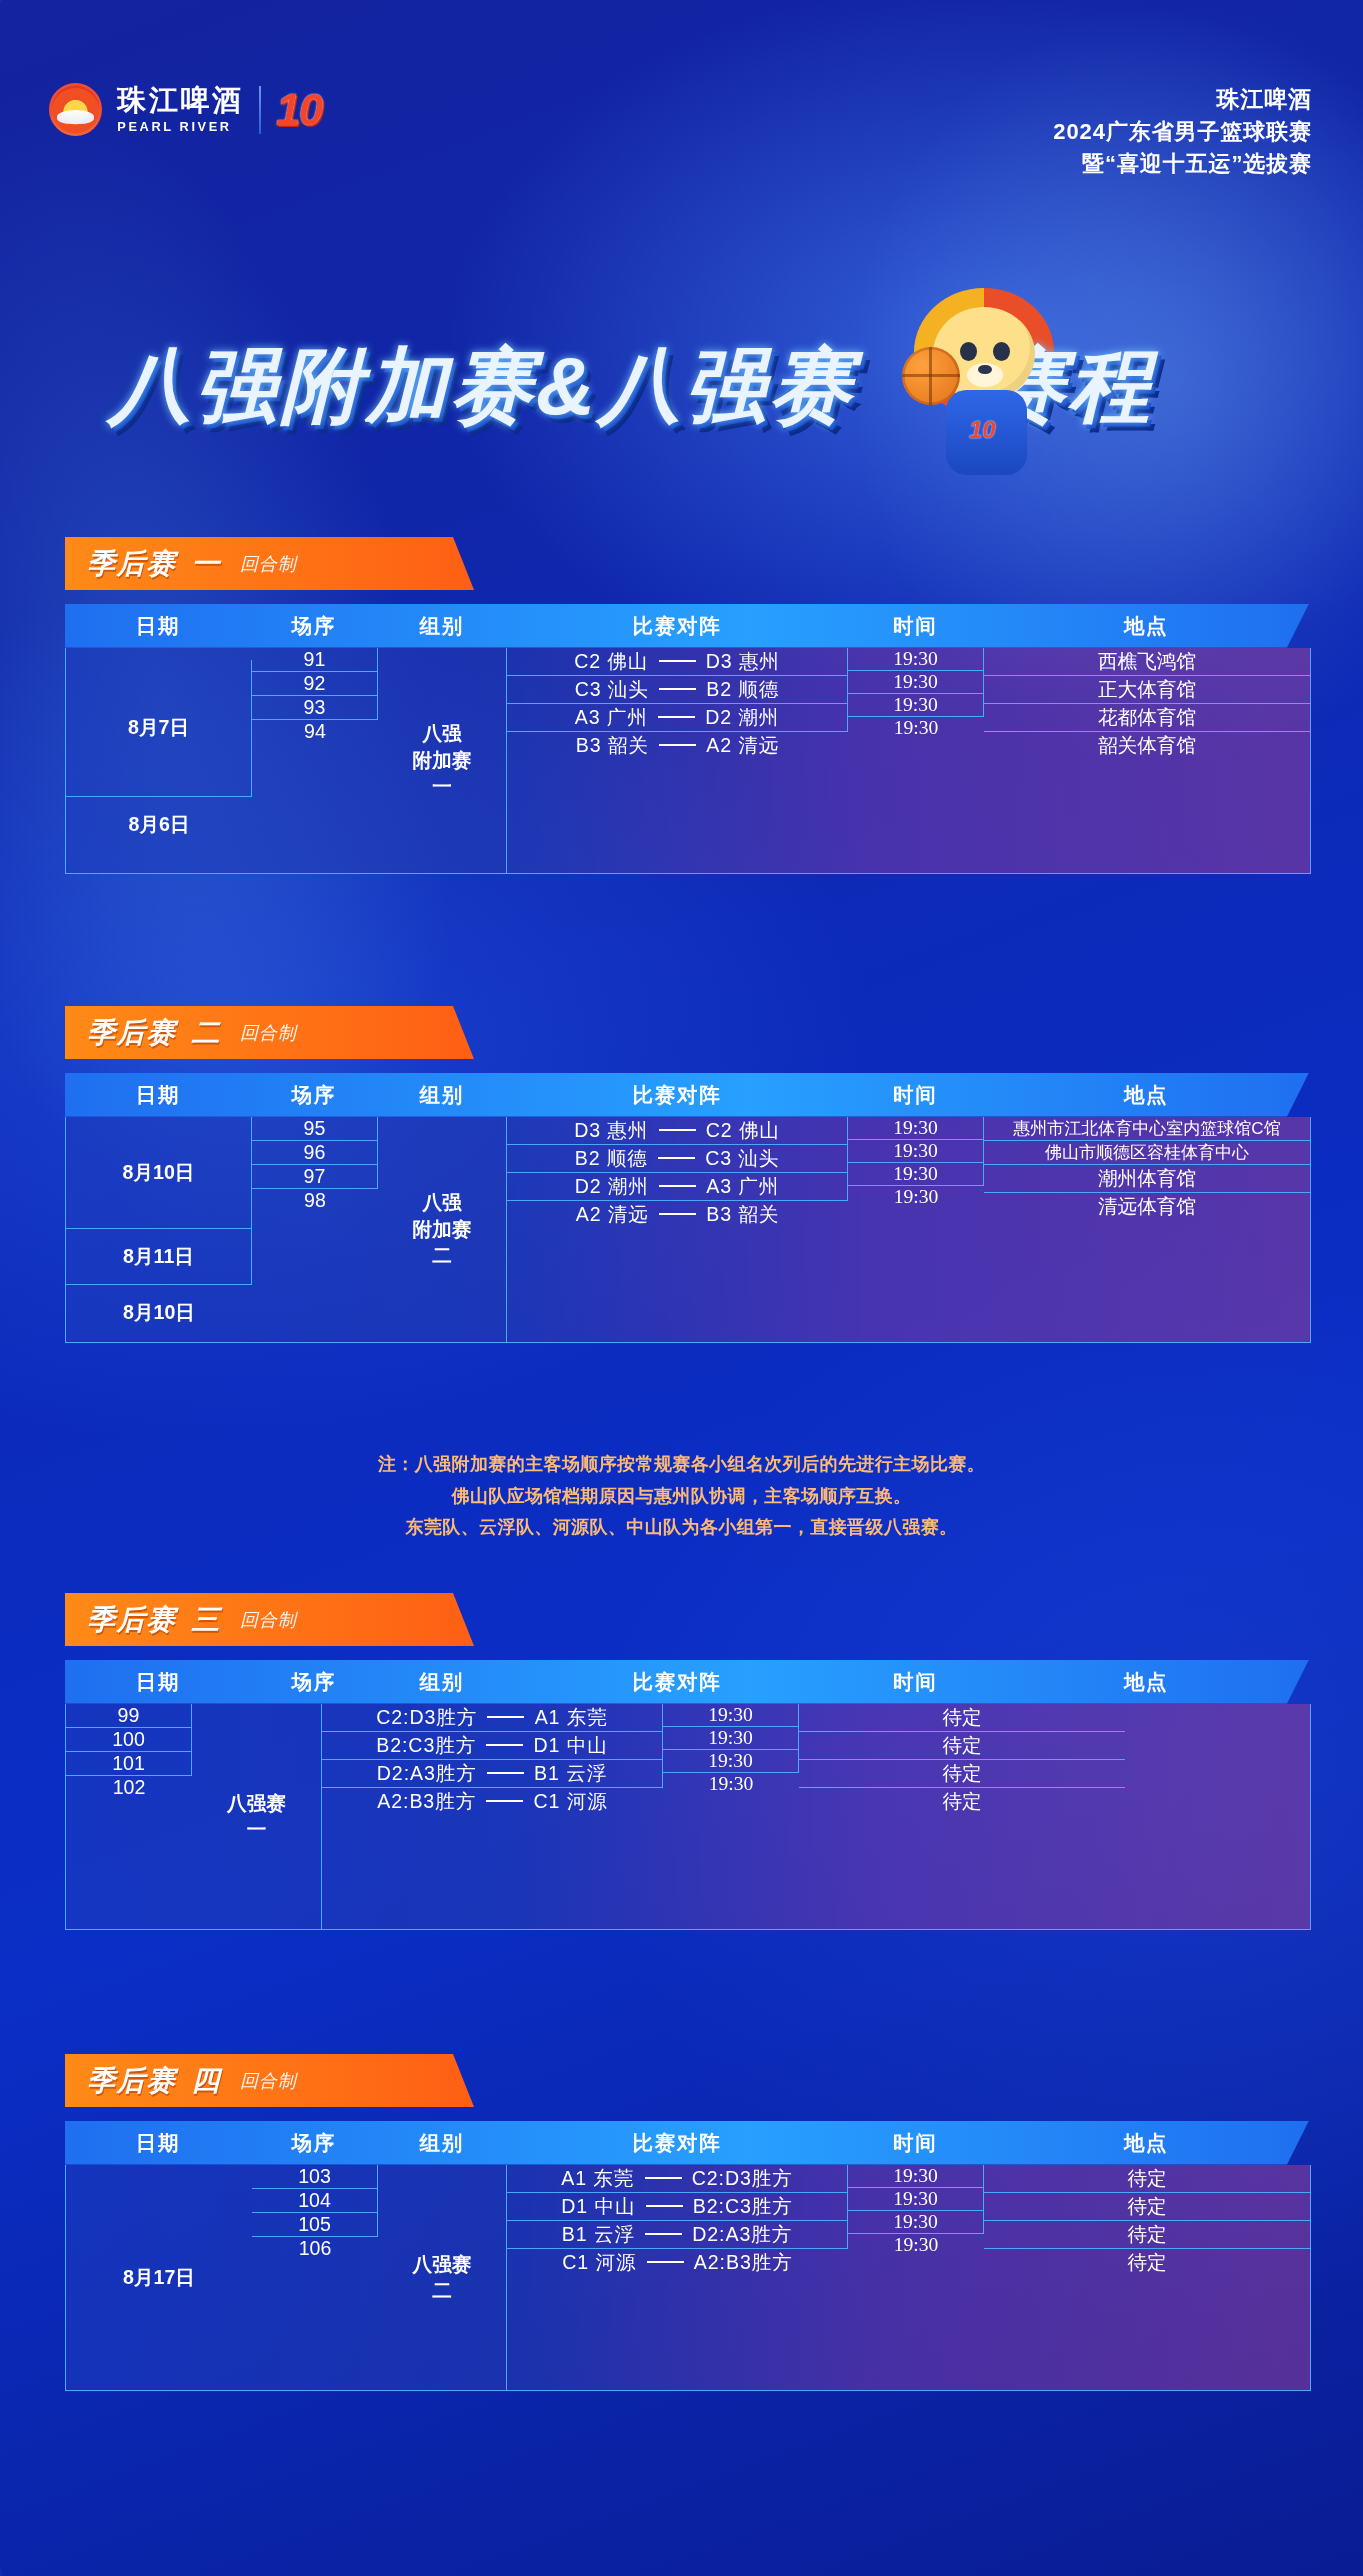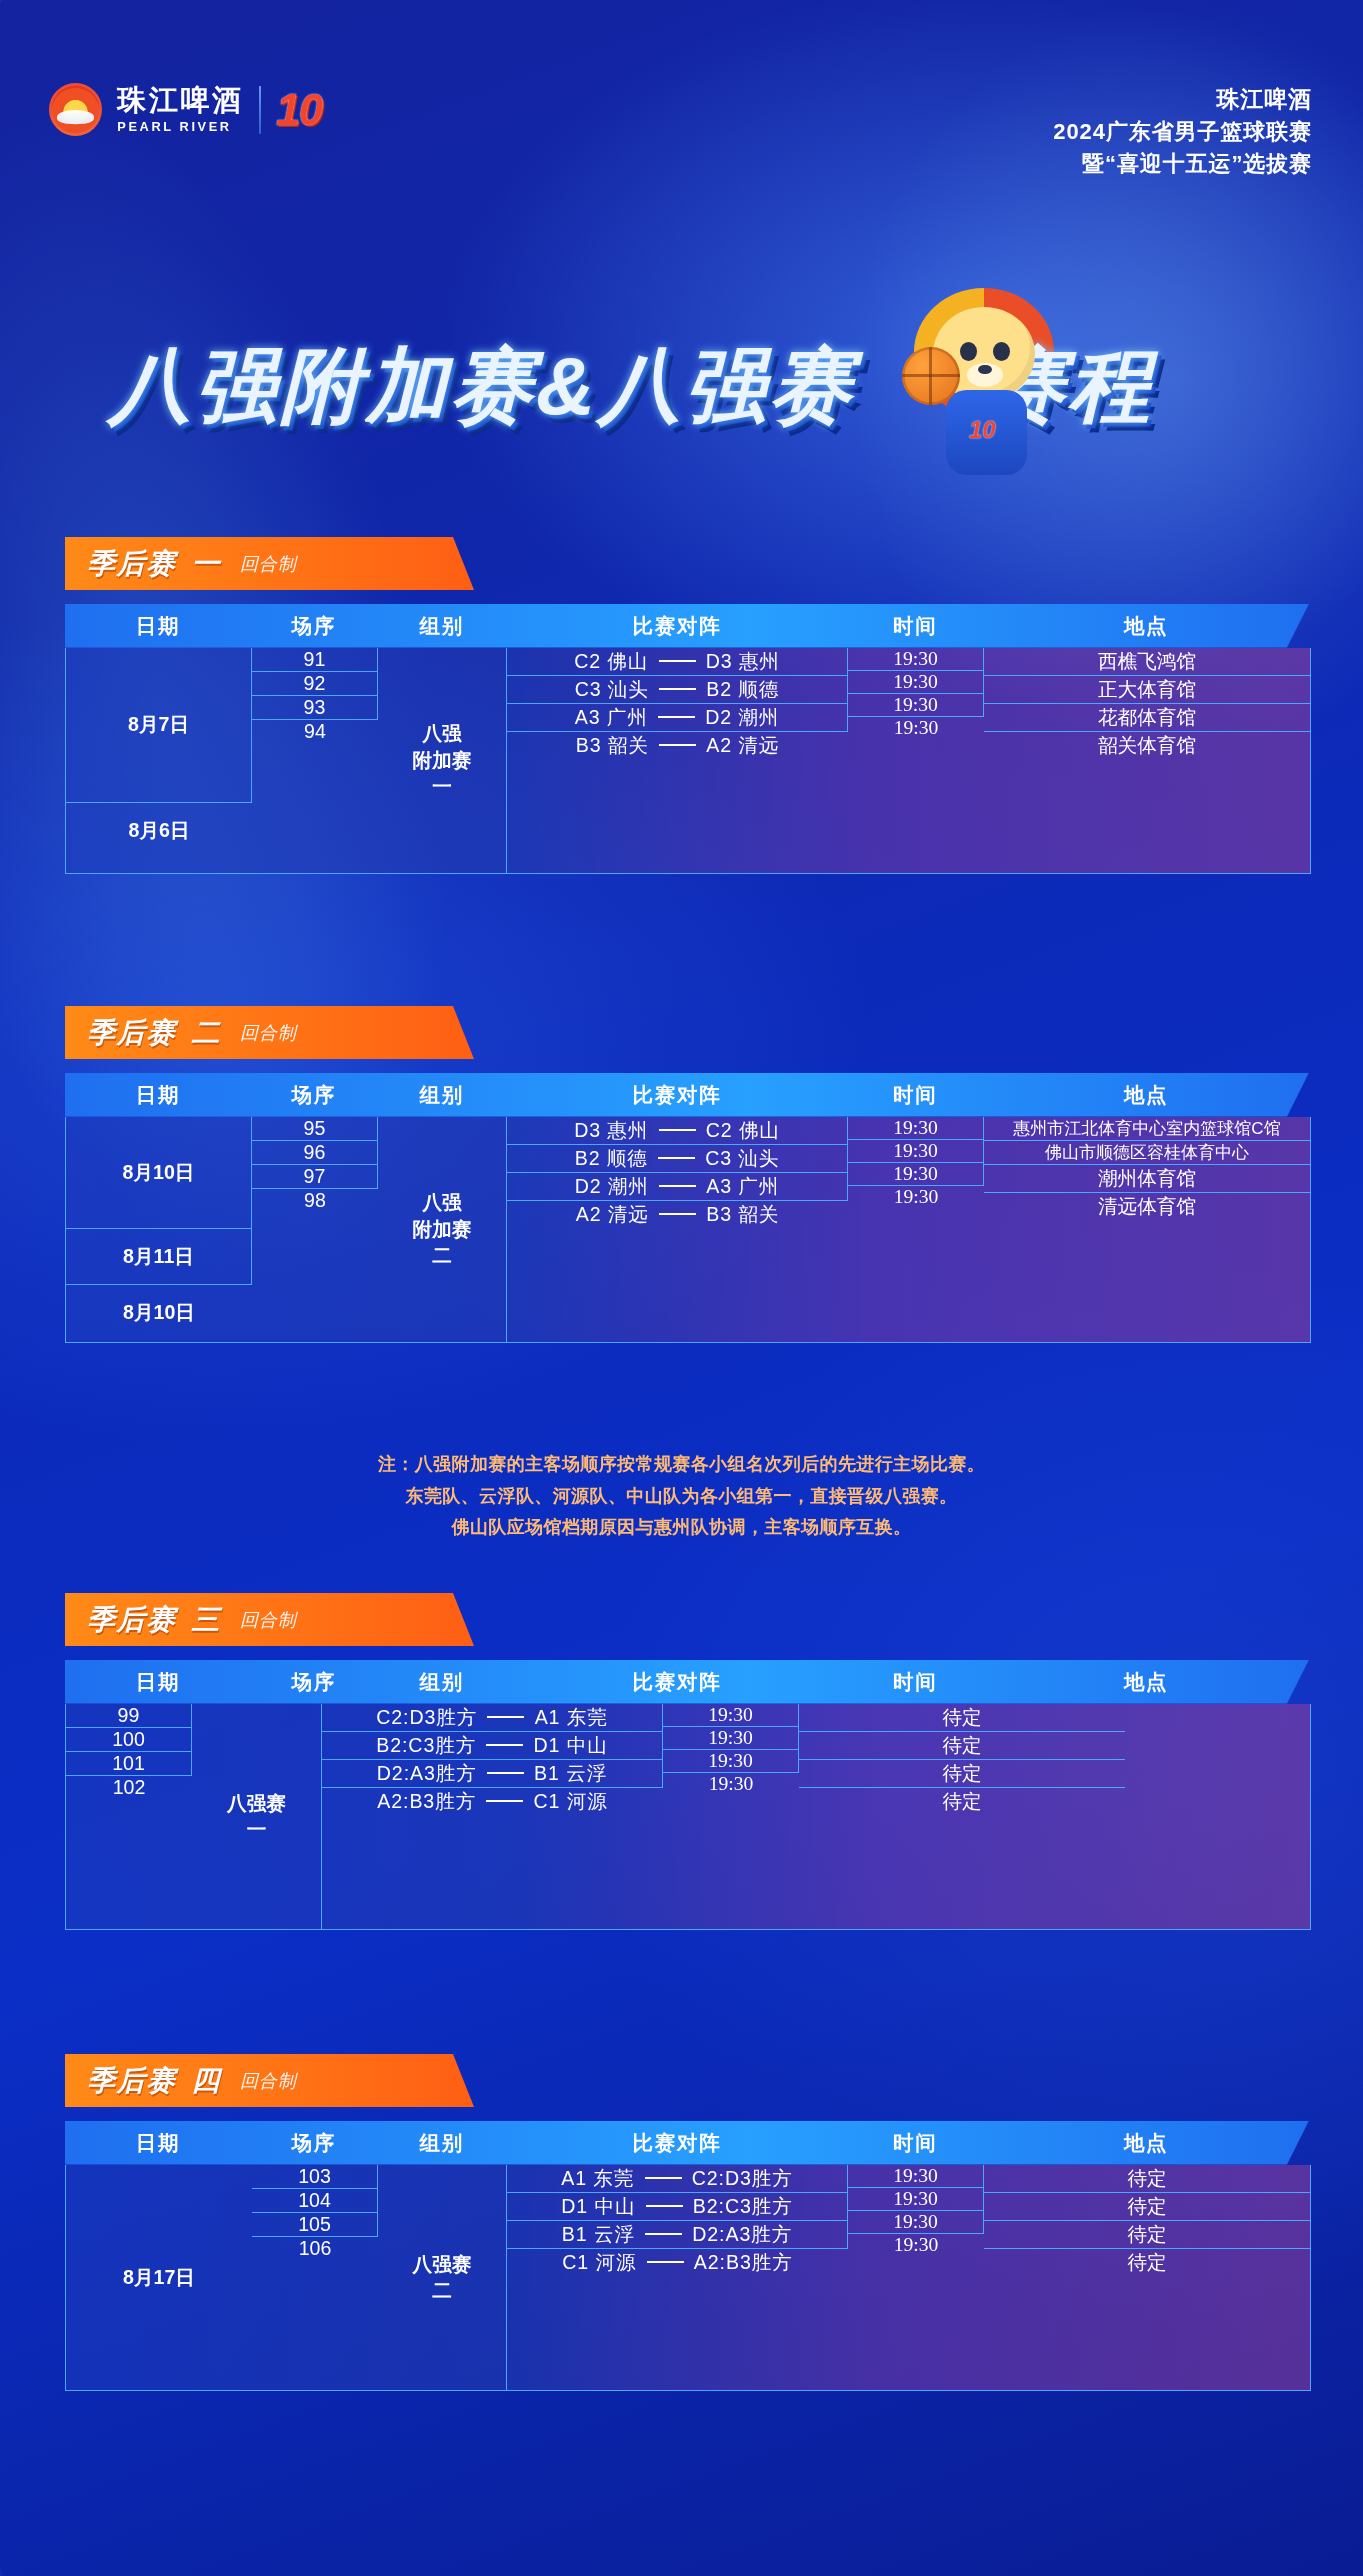--- a/index.html
+++ b/index.html
@@ -241,21 +241,21 @@
       <div class="hc c2">场序</div>
       <div class="hc c3">组别</div>
       <div class="hc c4">比赛对阵</div>
       <div class="hc c5">时间</div>
       <div class="hc c6">地点</div>
     </div>
     <div class="grid">
       <div class="colwrap">
 
         <div class="stackcol">
-          <div class="gcell bold c1" style="height:155px;border-bottom:1.7px solid #4aa8ff;">8月7日</div>
+          <div class="gcell bold c1" style="height:137px;border-bottom:1.7px solid #4aa8ff;margin-top:12px;">8月7日</div>
           <div class="gcell bold c1" style="height:56px;border-bottom:none;">8月6日</div>
         </div>
 
         <div class="stackcol">
           <div class="gcell c2">91</div>
           <div class="gcell c2">92</div>
           <div class="gcell c2">93</div>
           <div class="gcell c2" style="border-bottom:none">94</div>
         </div>
 
@@ -370,22 +370,22 @@
           <div class="gcell c6 small" style="border-right:none">佛山市顺德区容桂体育中心</div>
           <div class="gcell c6" style="border-right:none">潮州体育馆</div>
           <div class="gcell c6" style="border-right:none;border-bottom:none">清远体育馆</div>
         </div>
       </div>
     </div>
   </div>
 
   <div class="note" style="top:1449px">
     <div>注：八强附加赛的主客场顺序按常规赛各小组名次列后的先进行主场比赛。</div>
+    <div>佛山队应场馆档期原因与惠州队协调，主客场顺序互换。</div>
     <div>东莞队、云浮队、河源队、中山队为各小组第一，直接晋级八强赛。</div>
-    <div>佛山队应场馆档期原因与惠州队协调，主客场顺序互换。</div>
   </div>
 
   <div class="section" style="top:1593px">
     <div class="sec-tab">
       <span class="cn">季后赛</span>
       <span class="num">三</span>
       <span class="mode">回合制</span>
     </div>
     <div class="thead" style="margin-top:13.6px">
       <div class="hc c1">日期</div>

